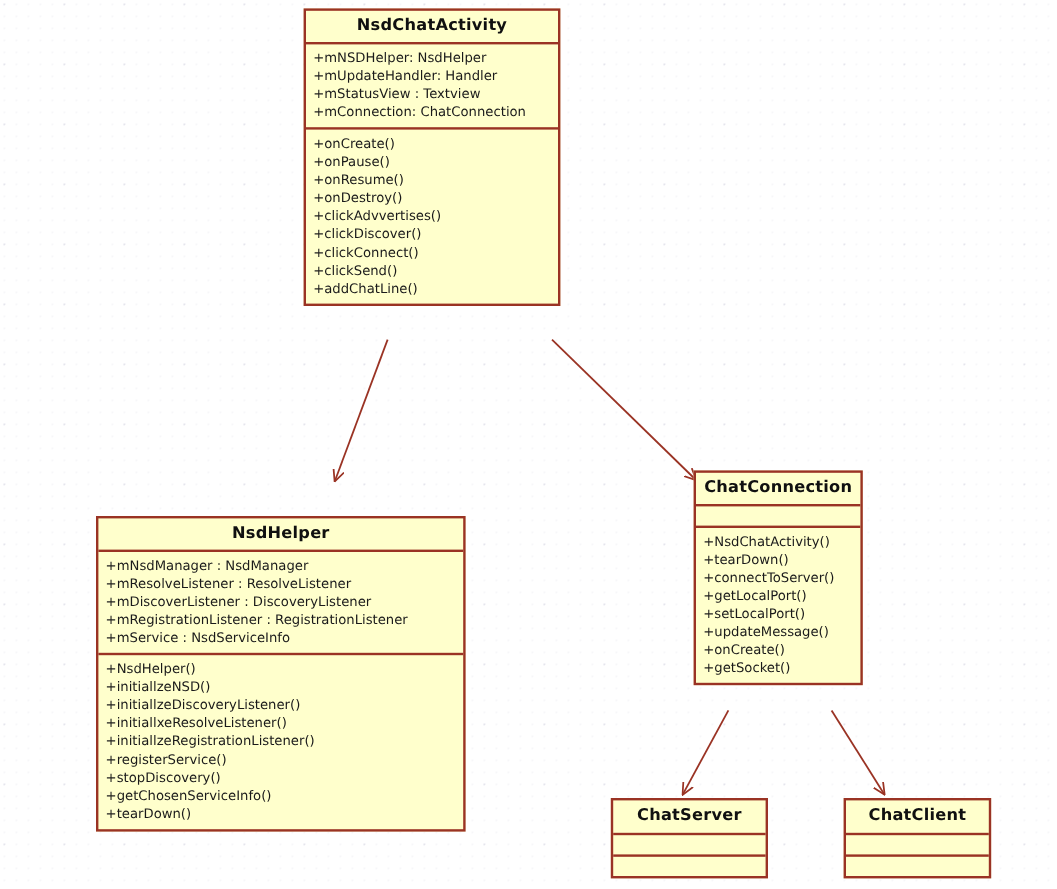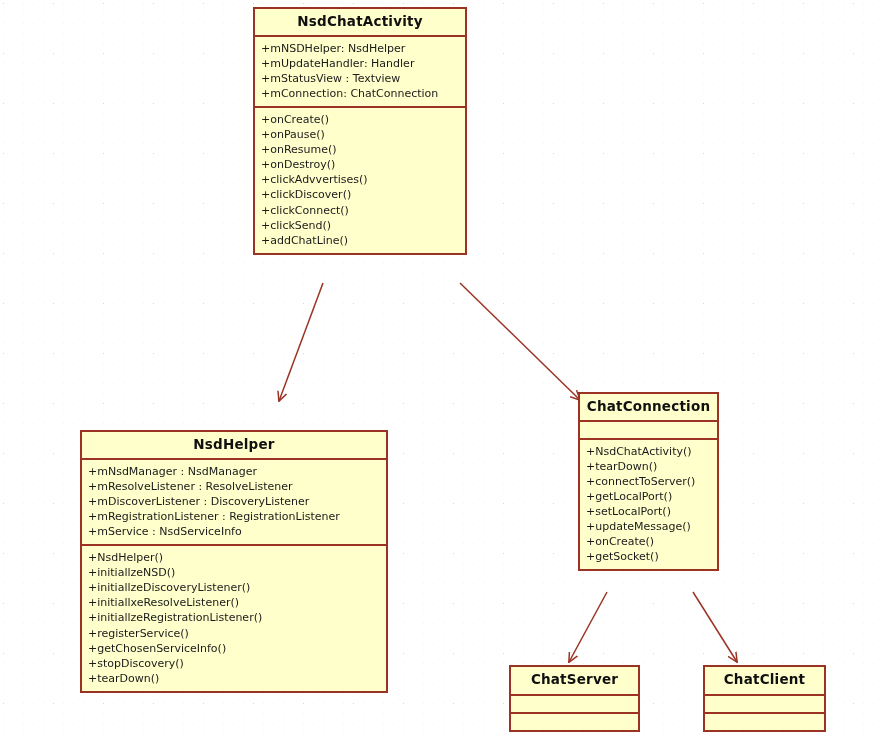--- a/index.html
+++ b/index.html
@@ -134,22 +134,22 @@
       <div class="uml-row">+mRegistrationListener :  RegistrationListener</div>
       <div class="uml-row">+mService :  NsdServiceInfo</div>
     </div>
     <div class="uml-compartment">
       <div class="uml-row">+NsdHelper()</div>
       <div class="uml-row">+initiallzeNSD()</div>
       <div class="uml-row">+initiallzeDiscoveryListener()</div>
       <div class="uml-row">+initiallxeResolveListener()</div>
       <div class="uml-row">+initiallzeRegistrationListener()</div>
       <div class="uml-row">+registerService()</div>
+      <div class="uml-row">+stopDiscovery()</div>
       <div class="uml-row">+getChosenServiceInfo()</div>
-      <div class="uml-row">+stopDiscovery()</div>
       <div class="uml-row">+tearDown()</div>
     </div>
   </div>
 
   <div class="uml-class" id="cls-chatconnection">
     <div class="uml-title">ChatConnection</div>
     <div class="uml-compartment divided empty"></div>
     <div class="uml-compartment">
       <div class="uml-row">+NsdChatActivity()</div>
       <div class="uml-row">+tearDown()</div>

